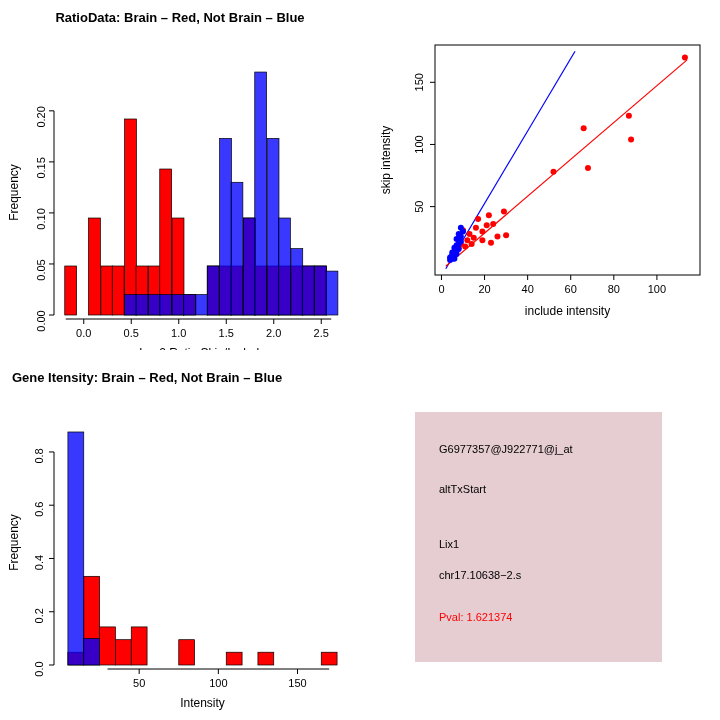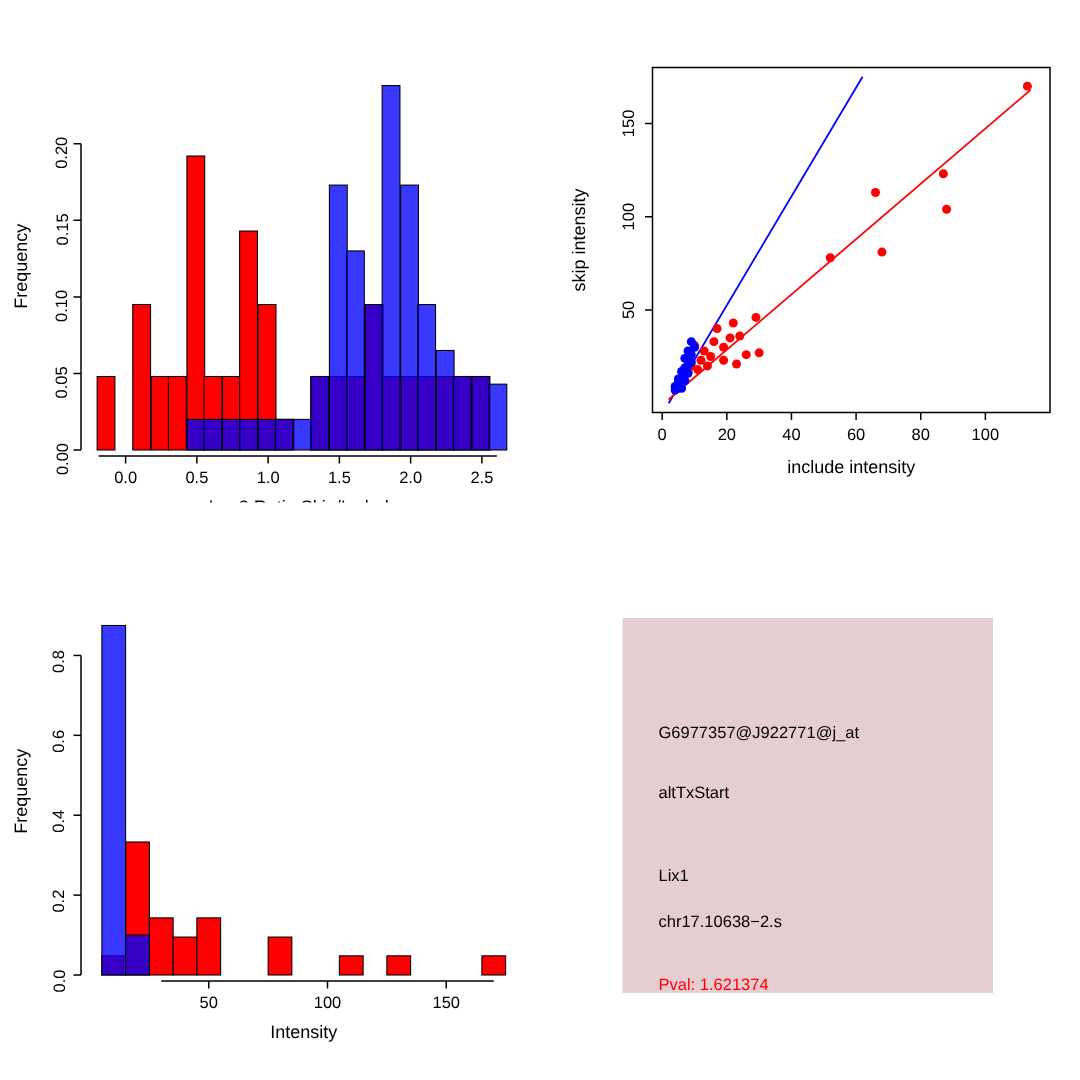--- a/index.html
+++ b/index.html
@@ -3,28 +3,29 @@
 <meta charset="utf-8">
 <style>
   html,body{margin:0;padding:0;}
   body{width:720px;height:720px;background:#ffffff;font-family:"Liberation Sans",sans-serif;color:#000;}
   #root{position:relative;width:720px;height:720px;overflow:hidden;}
   .panel{position:absolute;}
   .ptitle{font-weight:bold;font-size:13px;text-align:center;}
   svg{display:block;}
   text{font-family:"Liberation Sans",sans-serif;}
   .infobox{background:#e6cdd2;}
-  .infoline{font-size:11px;margin-top:40px;}
+  .infoline{font-size:11px;}
 </style>
 </head>
 <body>
 
 <div id="root">
 
   <div class="panel" style="left:0px;top:10px;width:360px;height:350px;">
+    <div class="ptitle">RatioData: Brain – Red, Not Brain – Blue</div>
     <svg id="svg-ratio" width="360" height="325">
         <rect x="64.75" y="241" width="11.875" height="49" fill="#ff0000" stroke="#000" stroke-width="0.7" fill-opacity="1"></rect>
         <rect x="88.5" y="193.02083333333331" width="11.875" height="96.97916666666669" fill="#ff0000" stroke="#000" stroke-width="0.7" fill-opacity="1"></rect>
         <rect x="100.85" y="241" width="11.875" height="49" fill="#ff0000" stroke="#000" stroke-width="0.7" fill-opacity="1"></rect>
         <rect x="112.25" y="241" width="11.875" height="49" fill="#ff0000" stroke="#000" stroke-width="0.7" fill-opacity="1"></rect>
         <rect x="124.6" y="94" width="11.875" height="196" fill="#ff0000" stroke="#000" stroke-width="0.7" fill-opacity="1"></rect>
         <rect x="136" y="241" width="11.875" height="49" fill="#ff0000" stroke="#000" stroke-width="0.7" fill-opacity="1"></rect>
         <rect x="148.35" y="241" width="11.875000000000028" height="49" fill="#ff0000" stroke="#000" stroke-width="0.7" fill-opacity="1"></rect>
         <rect x="159.75" y="144.02083333333334" width="11.875" height="145.97916666666666" fill="#ff0000" stroke="#000" stroke-width="0.7" fill-opacity="1"></rect>
         <rect x="172.10000000000002" y="193.02083333333331" width="11.875" height="96.97916666666669" fill="#ff0000" stroke="#000" stroke-width="0.7" fill-opacity="1"></rect>
@@ -153,20 +154,21 @@
         <line x1="75" y1="134.45945945945945" x2="70" y2="134.45945945945945" stroke="#000" stroke-width="1"></line>
         <text x="63" y="134.45945945945945" font-size="11" fill="#000" text-anchor="middle" transform="rotate(-90 63 134.45945945945945)">100</text>
         <line x1="75" y1="72.29729729729729" x2="70" y2="72.29729729729729" stroke="#000" stroke-width="1"></line>
         <text x="63" y="72.29729729729729" font-size="11" fill="#000" text-anchor="middle" transform="rotate(-90 63 72.29729729729729)">150</text>
         <text x="207.5" y="305" font-size="12" fill="#000" text-anchor="middle">include intensity</text>
         <text x="30" y="150" font-size="12" fill="#000" text-anchor="middle" transform="rotate(-90 30 150)">skip intensity</text>
       </svg>
   </div>
 
   <div class="panel" style="left:0px;top:370px;width:360px;height:350px;">
+    <div class="ptitle" style="text-align:left;padding-left:12px;">Gene Itensity: Brain – Red, Not Brain – Blue</div>
     <svg id="svg-gene" width="360" height="330">
         <rect x="67.91666666666667" y="267.2173913043478" width="15.833333333333329" height="12.782608695652186" fill="#ff0000" stroke="#000" stroke-width="0.7" fill-opacity="1"></rect>
         <rect x="83.75" y="191.32065217391303" width="15.833333333333343" height="88.67934782608697" fill="#ff0000" stroke="#000" stroke-width="0.7" fill-opacity="1"></rect>
         <rect x="99.58333333333334" y="241.91847826086956" width="15.833333333333314" height="38.08152173913044" fill="#ff0000" stroke="#000" stroke-width="0.7" fill-opacity="1"></rect>
         <rect x="115.41666666666666" y="254.70108695652175" width="15.833333333333343" height="25.29891304347825" fill="#ff0000" stroke="#000" stroke-width="0.7" fill-opacity="1"></rect>
         <rect x="131.25" y="241.91847826086956" width="15.833333333333343" height="38.08152173913044" fill="#ff0000" stroke="#000" stroke-width="0.7" fill-opacity="1"></rect>
         <rect x="178.75" y="254.70108695652175" width="15.833333333333343" height="25.29891304347825" fill="#ff0000" stroke="#000" stroke-width="0.7" fill-opacity="1"></rect>
         <rect x="226.25" y="267.2173913043478" width="15.833333333333314" height="12.782608695652186" fill="#ff0000" stroke="#000" stroke-width="0.7" fill-opacity="1"></rect>
         <rect x="257.91666666666663" y="267.2173913043478" width="15.833333333333371" height="12.782608695652186" fill="#ff0000" stroke="#000" stroke-width="0.7" fill-opacity="1"></rect>
         <rect x="321.25" y="267.2173913043478" width="15.833333333333314" height="12.782608695652186" fill="#ff0000" stroke="#000" stroke-width="0.7" fill-opacity="1"></rect>

